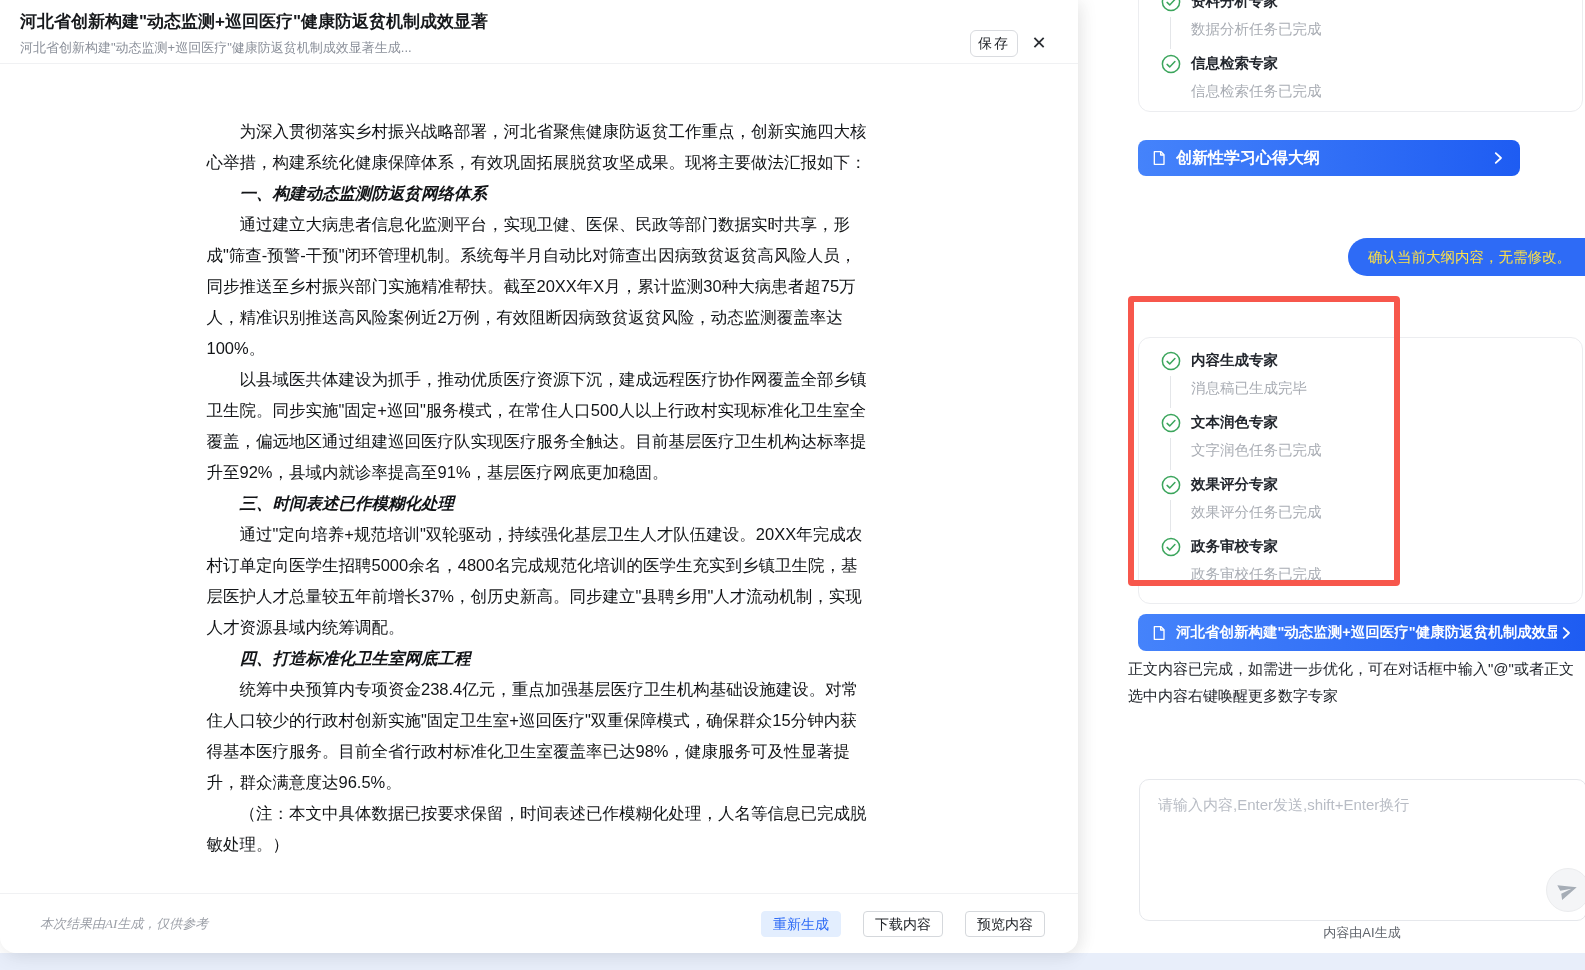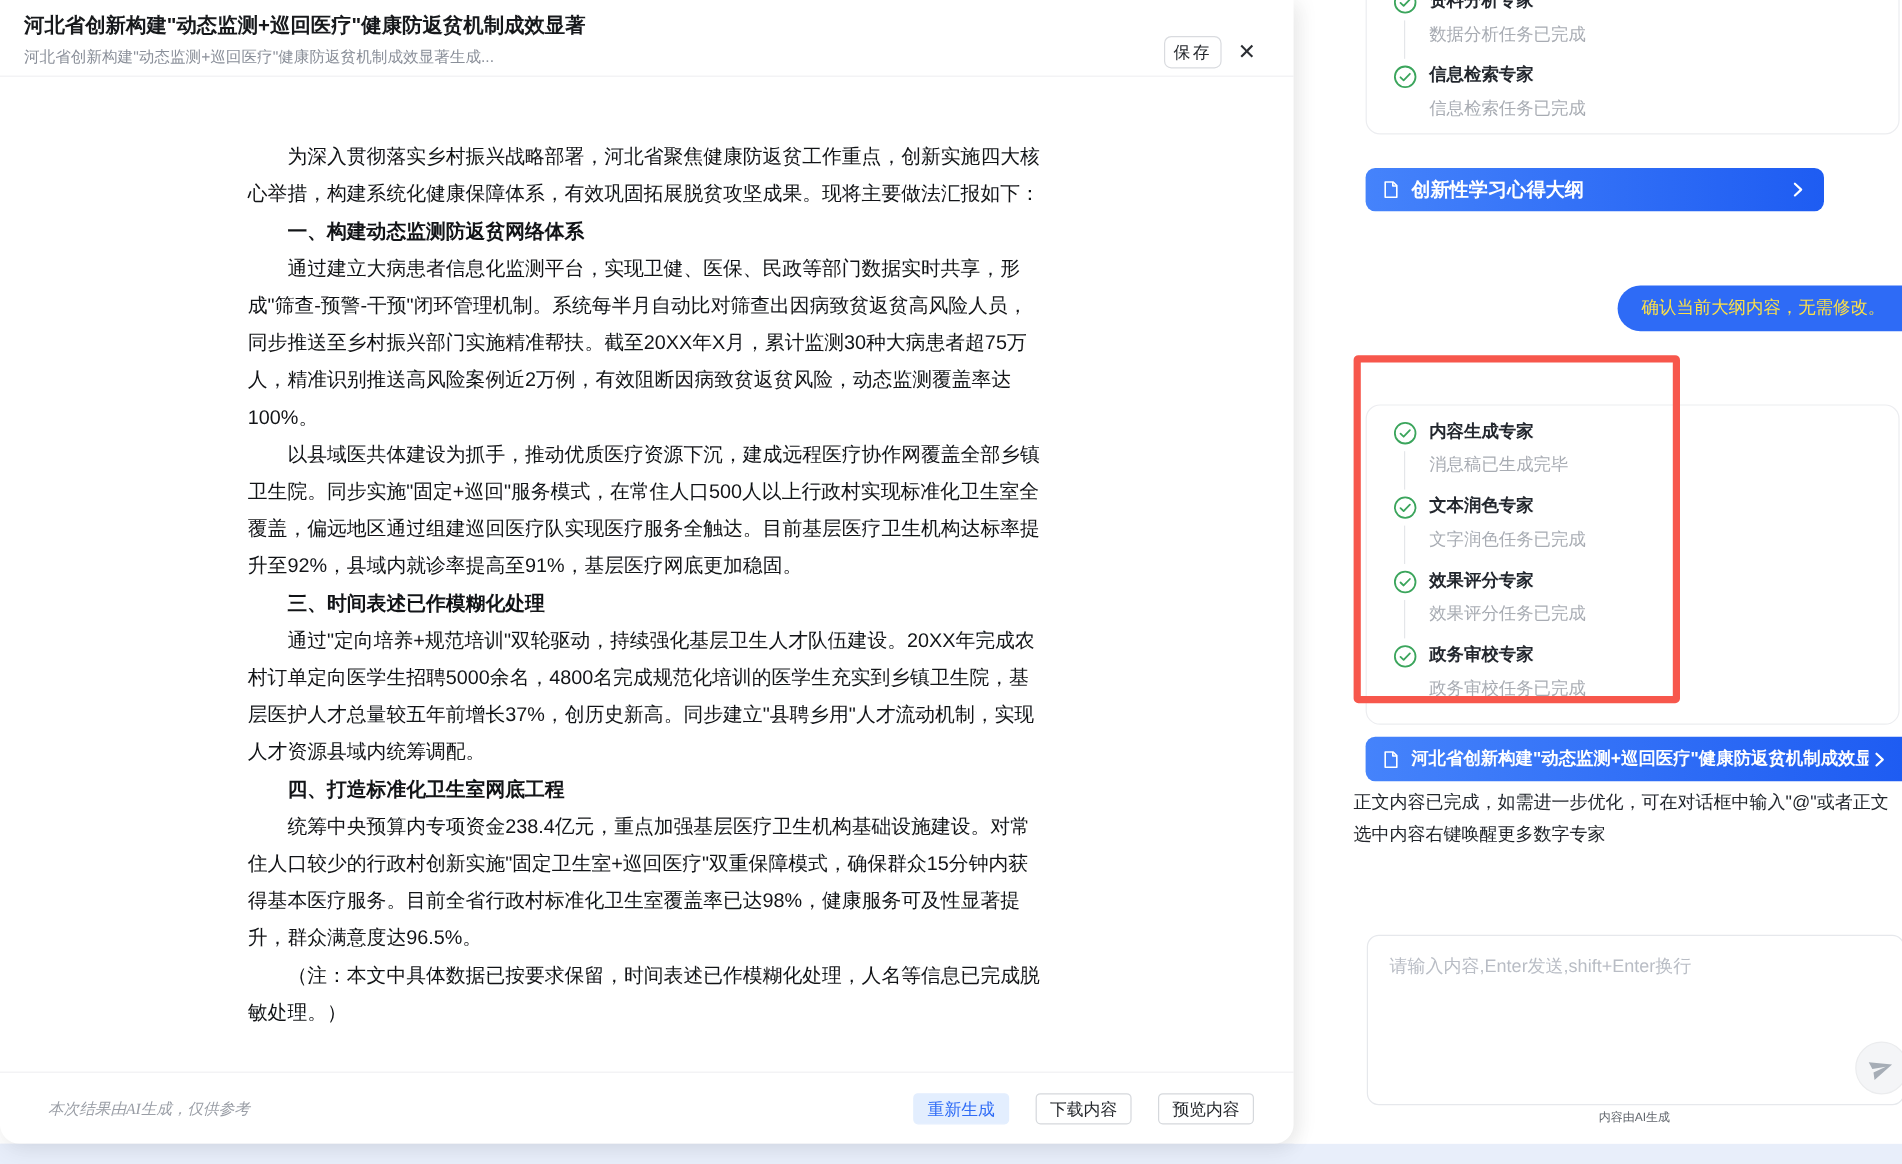--- a/index.html
+++ b/index.html
@@ -16,21 +16,21 @@
   .save-button{position:absolute;right:60px;top:30px;width:48px;height:27px;background:#fff;
     border:1px solid #d9dbdf;border-radius:6px;font-size:14px;color:#23262b;line-height:25px;
     text-align:center;cursor:pointer;letter-spacing:2px;}
   .close-button{position:absolute;right:28px;top:32px;width:22px;height:22px;font-size:18px;
     color:#2b2e33;line-height:22px;text-align:center;cursor:pointer;}
 
   .doc-scroll{flex:1 1 auto;overflow:hidden;padding-top:36px;}
   .doc-content{width:665px;margin:16px auto;}
   .doc-para{margin:0;text-indent:2em;font-size:16.5px;line-height:31px;color:#121417;
     font-family:"Liberation Serif","DejaVu Serif",serif;}
-  .doc-para.heading{font-weight:700;font-family:"Liberation Sans","DejaVu Sans",sans-serif;}
+  .doc-para.heading{font-weight:700;font-family:"Liberation Sans","DejaVu Sans",sans-serif;font-style:italic;}
   .doc-para.body, .doc-para.note{font-family:"Liberation Sans","DejaVu Sans",sans-serif;}
 
   .editor-footer{flex:none;height:60px;border-top:1px solid #f0f1f3;display:flex;align-items:center;
     padding:0 33px 0 40px;}
   .ai-disclaimer{font-size:13px;font-style:italic;color:#9a9ea6;flex:1 1 auto;font-family:Liberation Serif, serif;}
   .footer-btn{height:26px;border-radius:4px;font-size:14px;padding:0 11px;line-height:24px;cursor:pointer;white-space:nowrap;}
   .btn-regenerate{background:#e3eefe;border:1px solid #e3eefe;color:#2e6bf6;margin-right:22px;}
   .btn-plain{background:#fff;border:1px solid #d5d8dc;color:#23262b;margin-left:0;margin-right:22px;}
   .btn-plain:last-child{margin-right:0;}
 
@@ -64,21 +64,21 @@
   .hint-text{position:absolute;left:50px;top:655px;width:460px;font-size:15px;line-height:27px;color:#21252b;}
 
   .chat-input-box{position:absolute;left:61px;right:-2px;top:779px;height:142px;background:#fff;
     border:1px solid #e6e8ec;border-radius:10px;}
   .chat-input-box textarea{width:100%;height:100%;border:none;outline:none;resize:none;background:transparent;
     font-family:inherit;font-size:15px;color:#33363c;padding:16px 60px 16px 18px;}
   .chat-input-box textarea::placeholder{color:#b9bdc5;}
   .send-button{position:absolute;left:468px;top:868px;width:44px;height:44px;border-radius:50%;
     background:#f4f5f7;border:1px solid #ebecee;display:flex;align-items:center;justify-content:center;
     cursor:pointer;z-index:3;}
-  .ai-notice{position:absolute;left:61px;right:0;top:924px;text-align:center;font-size:10px;color:#5f646b;}
+  .ai-notice{position:absolute;left:61px;right:0;top:924px;text-align:center;font-size:13px;color:#5f646b;}
 
   .bottom-strip{position:absolute;left:0;top:953px;width:1585px;height:17px;background:#e8eefa;z-index:0;}
 </style>
 </head>
 <body>
 
 <div class="editor-panel">
   <div class="editor-header">
     <div class="doc-title">河北省创新构建"动态监测+巡回医疗"健康防返贫机制成效显著</div>
     <div class="doc-subtitle">河北省创新构建"动态监测+巡回医疗"健康防返贫机制成效显著生成...</div>

